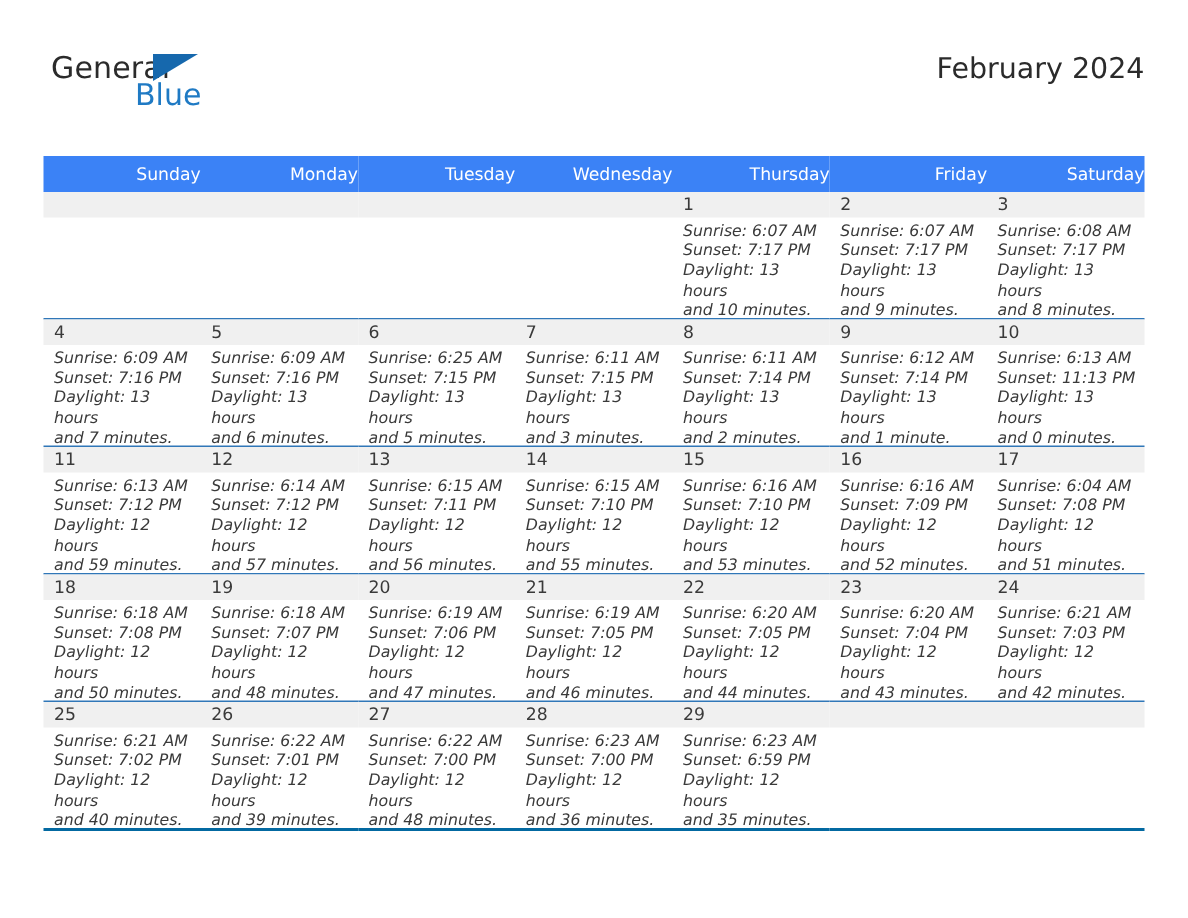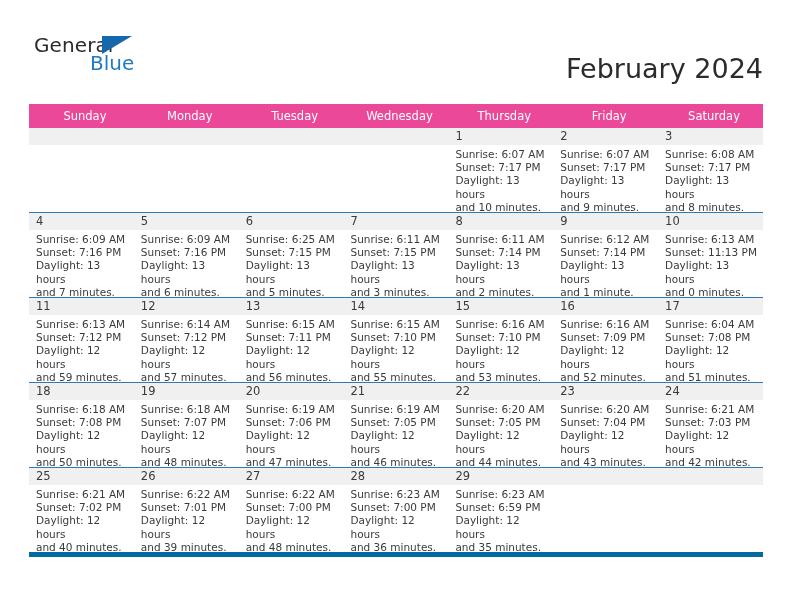--- a/index.html
+++ b/index.html
@@ -68,27 +68,26 @@
     border-bottom: 18px solid transparent;
   }
 
   .titles {
     position: absolute;
     right: 0;
     top: 0;
     text-align: right;
   }
   .cal-title {
-    font-size: 27px;
+    font-size: 19px;
     font-weight: 400;
     color: #2b2b2b;
     font-family: "DejaVu Sans", sans-serif;
     line-height: 32px;
     white-space: nowrap;
-    margin-top: 23px;
   }
   .cal-sub {
     margin-top: 5px;
     font-size: 13.5px;
     font-weight: 400;
     color: #2b2b2b;
     font-family: "DejaVu Sans", sans-serif;
     line-height: 18px;
     white-space: nowrap;
   }
@@ -96,40 +95,40 @@
   
   .cal {
     position: absolute;
     left: 29px;
     top: 104px;
     width: 734px;
     border-collapse: collapse;
     table-layout: fixed;
   }
   .cal th {
-    background: #ec4899;
+    background: #3b82f6;
     color: #ffffff;
     font-size: 11.5px;
     font-weight: 400;
-    text-align: center;
+    text-align: right;
     padding: 5px 0 5px 7px;
     font-family: "DejaVu Sans", sans-serif;
     line-height: 14px;
   }
   .cal td {
     vertical-align: top;
     padding: 0;
     border-top: 1.5px solid #3077b8;
     width: 104.85px;
   }
   .cal tr.week:first-child td {
     border-top: none;
   }
   .cal tr.week:last-child td {
-    border-bottom: 5px solid #0369a1;
+    border-bottom: 2px solid #0369a1;
   }
 
   .cell {
     height: 84px;
     position: relative;
   }
   .daynum {
     height: 17px;
     line-height: 17px;
     padding-left: 7px;
@@ -140,20 +139,21 @@
   }
   .cell.empty .daynum {
     color: transparent;
   }
   .lines {
     padding: 3px 6px 0 7px;
     font-size: 10.5px;
     line-height: 13.2px;
     color: #3a3a3a;
     font-family: "DejaVu Sans", sans-serif;
+    font-style: italic;
   }
   .lines div {
     white-space: normal;
   }
 </style>
 </head>
 <body>
 
 <div class="page">
 

